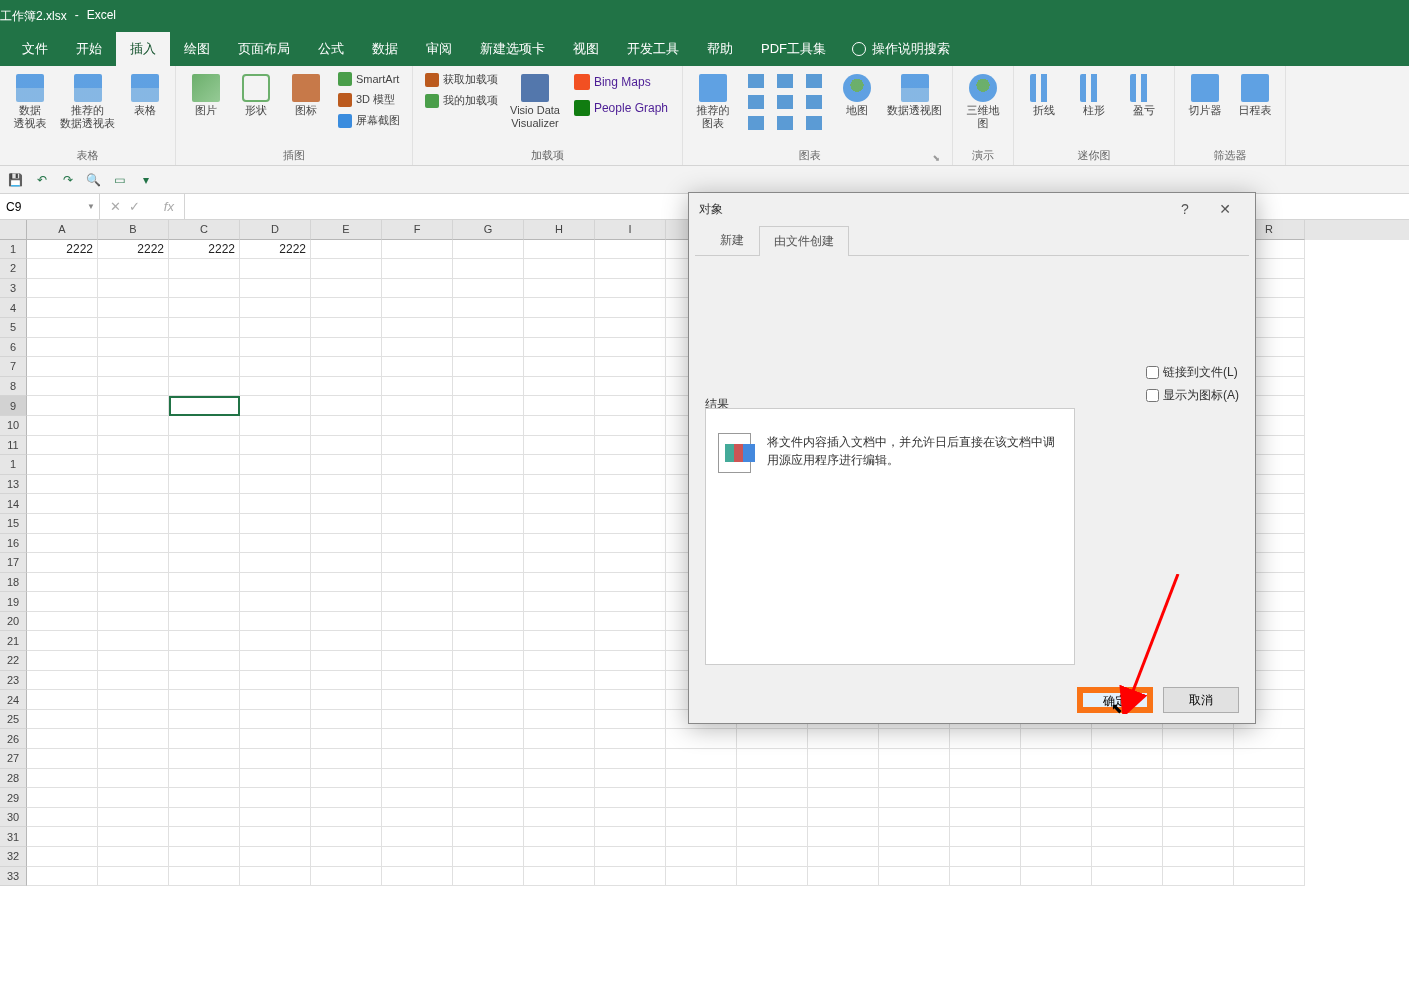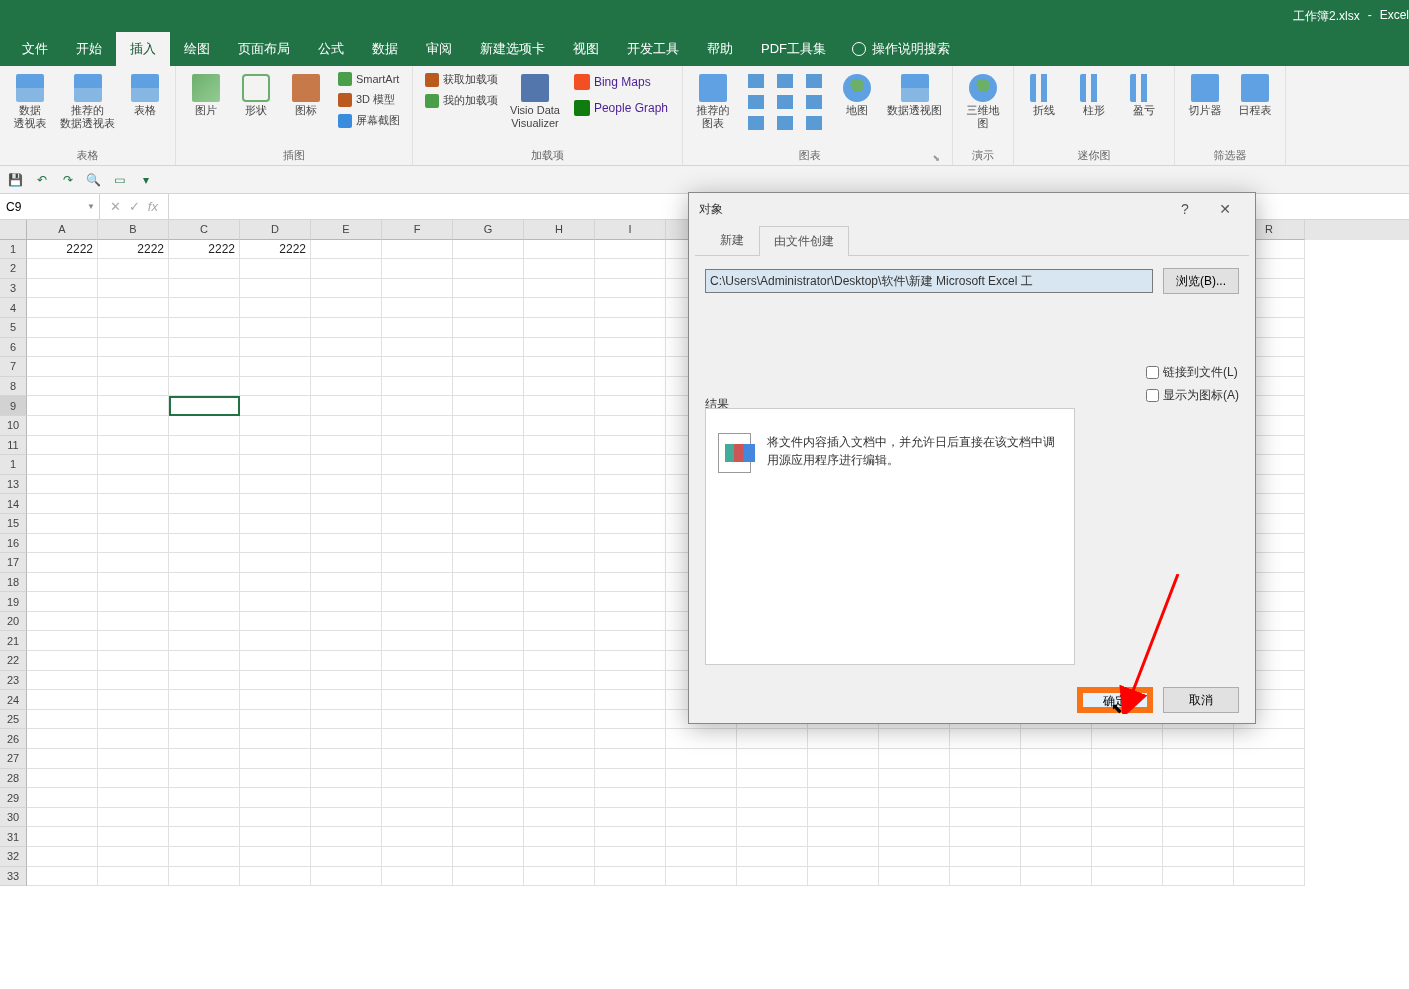--- a/index.html
+++ b/index.html
@@ -1,19 +1,19 @@
 <!DOCTYPE html>
 <html><head>
 <meta charset="utf-8">
 <style>
 * { box-sizing: border-box; margin: 0; padding: 0; font-family: "Microsoft YaHei", "Segoe UI", sans-serif; }
 body { background: #fff; overflow: hidden; width: 1409px; height: 989px; position: relative; }
 
 
-.titlebar { height: 32px; background: #217346; color: #fff; display: flex; align-items: center; justify-content: flex-end; font-size: 12px; }
+.titlebar { height: 32px; background: #217346; color: #fff; display: flex; align-items: center; justify-content: flex-start; font-size: 12px; }
 .titlebar .title { display: flex; gap: 8px; }
 
 
 .ribbon-tabs { height: 34px; background: #217346; display: flex; align-items: flex-end; padding-left: 8px; }
 .ribbon-tab { padding: 8px 14px; color: #fff; font-size: 13px; cursor: pointer; }
 .ribbon-tab.active { background: #f3f3f3; color: #14532d; }
 .ribbon-help { display: flex; align-items: center; gap: 6px; margin-left: 12px; color: #fff; font-size: 13px; padding: 8px 0; }
 .ribbon-help .bulb { width: 14px; height: 14px; border: 1.5px solid #fff; border-radius: 50%; position: relative; }
 
 
@@ -46,21 +46,21 @@
 
 .qat { height: 28px; background: #f3f3f3; border-bottom: 1px solid #d4d4d4; display: flex; align-items: center; gap: 10px; padding: 0 8px; }
 .qat .qb { width: 16px; height: 16px; cursor: pointer; display: flex; align-items: center; justify-content: center; font-size: 12px; color: #217346; }
 
 
 .fbar { height: 26px; background: #fff; border-bottom: 1px solid #d4d4d4; display: flex; align-items: stretch; }
 .namebox { width: 100px; border-right: 1px solid #d4d4d4; display: flex; align-items: center; padding: 0 6px; font-size: 12px; position: relative; }
 .namebox .dd { position: absolute; right: 4px; font-size: 8px; color: #888; }
 .fbtns { display: flex; align-items: center; gap: 8px; padding: 0 10px; border-right: 1px solid #d4d4d4; }
 .fbtns span { font-size: 13px; color: #aaa; cursor: pointer; }
-.fx { font-style: italic; color: #666; }
+.fx { font-style: italic; color: #666; margin-left: 16px; }
 .finput { flex: 1; padding: 0 6px; }
 
 
 .sheet { position: relative; display: flex; background: #fff; }
 .rowhdrs { width: 27px; background: #e6e6e6; }
 .rowhdr { height: 19.6px; border-bottom: 1px solid #d4d4d4; border-right: 1px solid #b7b7b7; font-size: 11px; color: #444; display: flex; align-items: center; justify-content: center; }
 .rowhdr.active { background: #d2d2d2; }
 .gridarea { flex: 1; position: relative; }
 .colhdrs { display: flex; background: #e6e6e6; height: 19.6px; }
 .colhdr { width: 71px; border-right: 1px solid #d4d4d4; border-bottom: 1px solid #b7b7b7; font-size: 11px; color: #444; display: flex; align-items: center; justify-content: center; }
@@ -1063,24 +1063,20 @@
     <span>对象</span>
     <span class="spacer"></span>
     <span class="btn">?</span>
     <span class="btn">✕</span>
   </div>
   <div class="dlg-tabs">
     <div class="dlg-tab">新建</div>
     <div class="dlg-tab active">由文件创建</div>
   </div>
   <div class="dlg-body">
-    <div class="field-row">
-      <input type="text" value="C:\Users\Administrator\Desktop\软件\新建 Microsoft Excel 工" style="">
-      <button class="browse">浏览(B)...</button>
-    </div>
     <div class="checks">
       <label>
           <input type="checkbox" style="">
           <span>链接到文件(L)</span>
         </label>
       <label>
           <input type="checkbox" style="">
           <span>显示为图标(A)</span>
         </label>
     </div>

